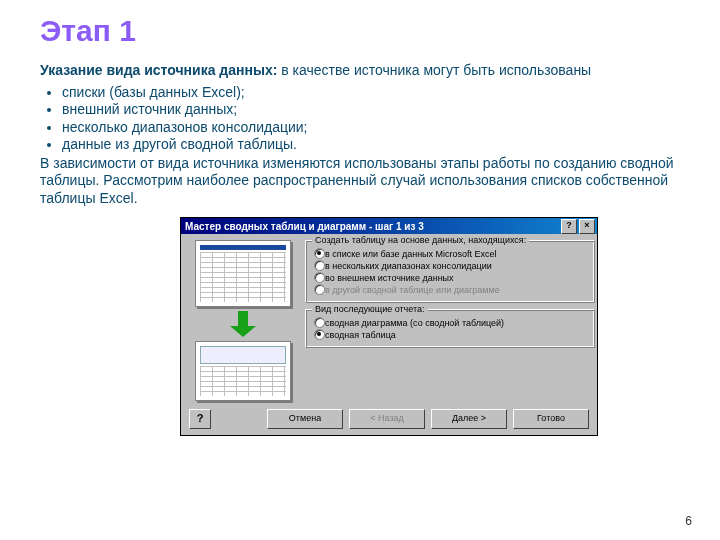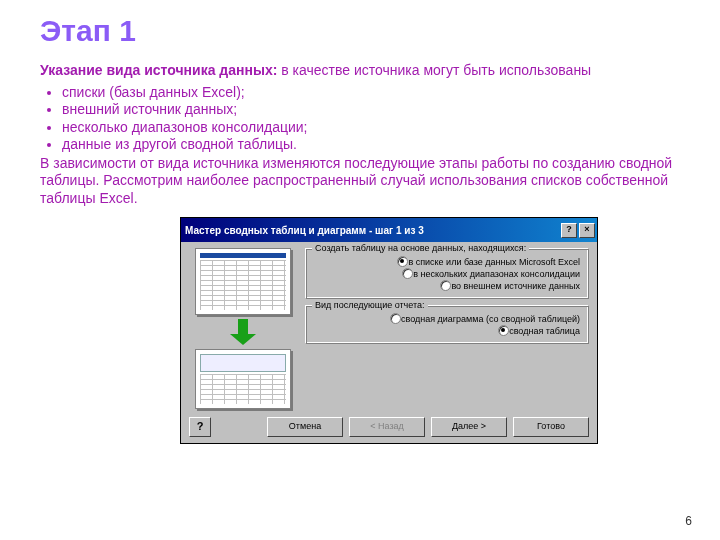--- a/index.html
+++ b/index.html
@@ -16,21 +16,21 @@
   }
   h1 {
     font-size: 30px;
     font-weight: bold;
     margin: 4px 0 14px 0;
     color: #8b5cf6;
   }
   .body-text {
     font-size: 14px;
     line-height: 1.25;
-    color: #a21caf;
+    color: #0c4a6e;
   }
   .body-text p { margin: 0 0 1px 0; }
   .body-text .bold { font-weight: bold; }
   .body-text ul {
     margin: 4px 0 1px 0;
     padding-left: 22px;
   }
   .body-text li { margin: 0; }
   .page-num {
     position: absolute;
@@ -49,36 +49,36 @@
     border: 1px solid #000;
     background: #c0c0c0;
     font-family: Tahoma, Arial, sans-serif;
     font-size: 9px;
   }
   .wiz-title {
     background: linear-gradient(to right, #00007b, #1084d0);
     color: #fff;
     display: flex;
     align-items: center;
-    height: 24px;
+    height: 16px;
     padding: 0 2px 0 4px;
   }
   .wiz-title-text { flex: 1; font-weight: bold; font-size: 10px; }
   .wiz-title-btn {
     width: 14px; height: 13px;
     background: #c0c0c0;
     border: 1px solid #fff;
     border-right-color: #404040; border-bottom-color: #404040;
     margin-left: 2px;
     font-size: 9px; line-height: 11px; text-align: center;
     color: #000; font-weight: bold;
   }
   .wiz-body {
     display: flex;
-    padding: 6px 8px 4px 8px;
+    padding: 6px 2px 4px 8px;
     gap: 8px;
   }
   .wiz-left {
     width: 108px;
     display: flex;
     flex-direction: column;
     align-items: center;
     gap: 4px;
   }
   .sheet {
@@ -124,21 +124,21 @@
   .group-label {
     position: absolute;
     top: -6px; left: 6px;
     background: #c0c0c0;
     padding: 0 3px;
     font-size: 9px;
   }
   .radio-row {
     display: flex; align-items: center; 
     margin: 1px 0;
-    font-size: 9px; color: #000; justify-content: flex-end;
+    font-size: 9px; color: #000;
   }
   .radio-row.disabled { color: #808080; }
   .radio-dot {
     width: 9px; height: 9px; border-radius: 50%;
     background: #fff; border: 1px solid #808080;
     box-shadow: inset 1px 1px 0 #404040;
     position: relative;
   }
   .radio-dot.sel::after {
     content:''; position:absolute; top:2px; left:2px;
@@ -175,21 +175,21 @@
   <div class="body-text">
     <p>
       <span class="bold">Указание вида источника данных:</span><span> в качестве источника могут быть использованы</span>
     </p>
     <ul>
       <li>списки (базы данных Excel);</li>
       <li>внешний источник данных;</li>
       <li>несколько диапазонов консолидации;</li>
       <li>данные из другой сводной таблицы.</li>
     </ul>
-    <p>В зависимости от вида источника изменяются последующие этапы работы по созданию сводной таблицы. Рассмотрим наиболее распространенный случай использования списков собственной таблицы Excel.</p>
+    <p>В зависимости от вида источника изменяются использованы этапы работы по созданию сводной таблицы. Рассмотрим наиболее распространенный случай использования списков собственной таблицы Excel.</p>
   </div>
 
   <div class="wizard-wrap">
     <div class="wiz-window">
       <div class="wiz-title">
         <span class="wiz-title-text">Мастер сводных таблиц и диаграмм - шаг 1 из 3</span>
         <div class="wiz-title-btn">?</div>
         <div class="wiz-title-btn">×</div>
       </div>
 
@@ -216,20 +216,24 @@
               <div class="radio-dot sel"></div>
               <span>в списке или базе данных Microsoft Excel</span>
             </div>
             <div class="radio-row">
               <div class="radio-dot"></div>
               <span>в нескольких диапазонах консолидации</span>
             </div>
             <div class="radio-row">
               <div class="radio-dot"></div>
               <span>во внешнем источнике данных</span>
+            </div>
+            <div class="radio-row disabled">
+              <div class="radio-dot"></div>
+              <span>в другой сводной таблице или диаграмме</span>
             </div>
           </div>
 
           <div class="group">
             <div class="group-label">Вид последующие отчета:</div>
             <div class="radio-row">
               <div class="radio-dot"></div>
               <span>сводная диаграмма (со сводной таблицей)</span>
             </div>
             <div class="radio-row">

